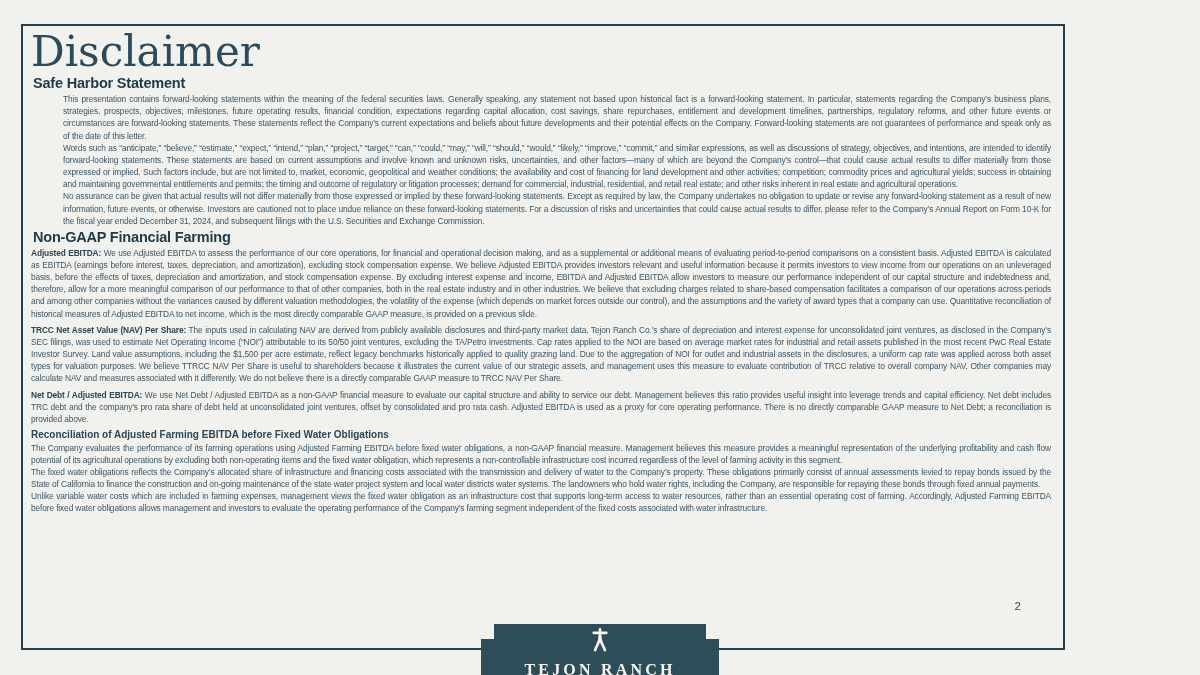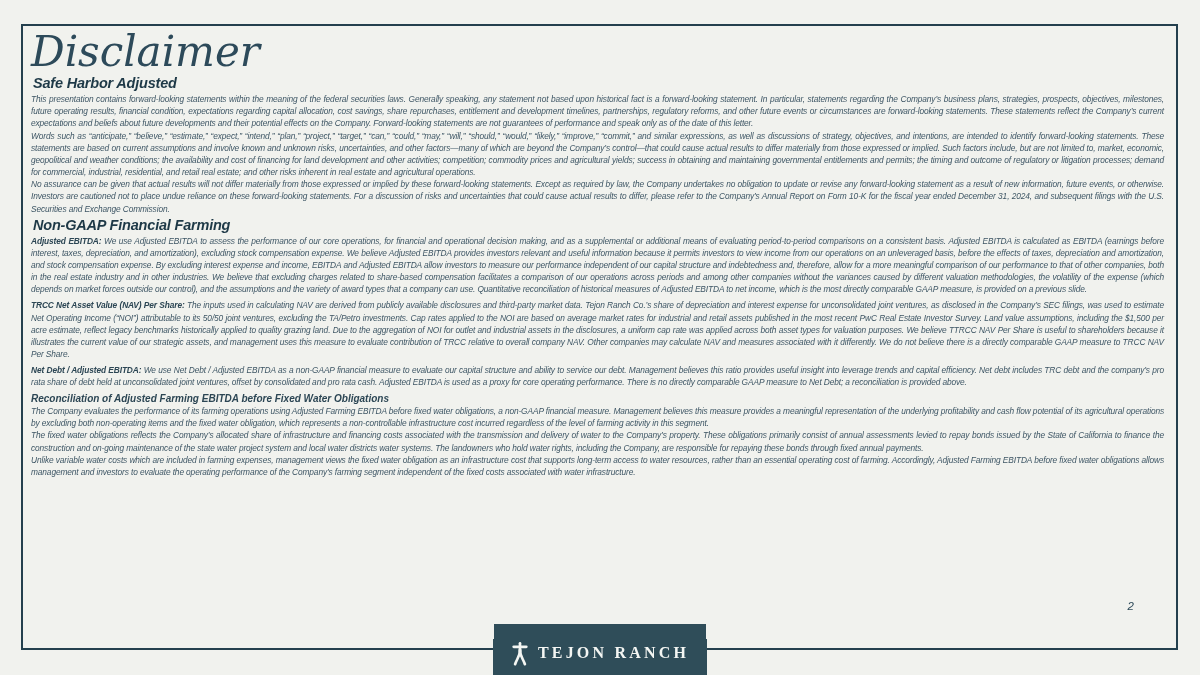--- a/index.html
+++ b/index.html
@@ -7,24 +7,23 @@
   body {
     width: 1200px; height: 675px;
     background: #f1f2ee;
     font-family: "Liberation Sans", sans-serif;
     position: relative;
     overflow: hidden;
   }
   .frame {
     position: absolute;
     left: 21px; top: 24px;
-    width: 1157px; height: 626px;
+    width: 1044px; height: 626px;
     border: 2px solid #24404e;
     background: transparent;
-    font-style: italic;
   }
   .content {
     position: absolute;
     left: 0; top: 0; right: 0; bottom: 0;
     padding: 2px 12px 0 7px;
     overflow: hidden;
   }
   .slide-title {
     font-family: "DejaVu Serif", "Liberation Serif", serif;
     font-weight: 400;
@@ -42,21 +41,21 @@
   }
   .body-text, .para {
     font-size: 8.35px;
     line-height: 12.15px;
     letter-spacing: -0.12px;
     color: #3e5665;
     text-align: justify;
     margin: 0 0 0 1px;
   }
   .para { margin-bottom: 0; }
-  .para-group { margin-bottom: 2px; }
+  .para-group { margin-bottom: 2px; margin-left: 32px; }
   .ng-item { margin-bottom: 4px; }
   .lead {
     font-weight: bold;
     color: #2c4654;
   }
   .sub-heading {
     font-size: 10px;
     font-weight: bold;
     color: #2c4654;
     line-height: 12.5px;
@@ -73,47 +72,48 @@
     left: 50%; bottom: 0;
     transform: translateX(-50%);
     z-index: 5;
   }
   .logo-top {
     width: 212px; height: 15px;
     background: #2f4d59;
     margin: 0 auto;
   }
   .logo-main {
-    width: 214px; height: 36px;
+    width: 238px; height: 36px;
     background: #2f4d59;
     display: flex;
     align-items: center;
     justify-content: center;
     gap: 9px;
     padding-bottom: 8px;
+    flex-direction: column;
   }
   .logo-text {
     font-family: "Liberation Serif", "DejaVu Serif", serif;
     font-weight: bold;
     font-size: 16px;
     letter-spacing: 3.2px;
     color: #f4f6f3;
     white-space: nowrap;
   }
   .brand-icon svg { display: block; }
 </style>
 </head>
 <body>
 
 <div class="frame">
   <div class="content">
 
     <h1 class="slide-title">Disclaimer</h1>
 
-    <h2 class="section-heading">Safe Harbor Adjusted</h2>
+    <h2 class="section-heading">Safe Harbor Statement</h2>
     <div class="para-group">
       <p class="para">This presentation contains forward-looking statements within the meaning of the federal securities laws. Generally speaking, any statement not based upon historical fact is a forward-looking statement. In particular, statements regarding the Company’s business plans, strategies, prospects, objectives, milestones, future operating results, financial condition, expectations regarding capital allocation, cost savings, share repurchases, entitlement and development timelines, partnerships, regulatory reforms, and other future events or circumstances are forward-looking statements. These statements reflect the Company’s current expectations and beliefs about future developments and their potential effects on the Company. Forward-looking statements are not guarantees of performance and speak only as of the date of this letter.</p>
       <p class="para">Words such as “anticipate,” “believe,” “estimate,” “expect,” “intend,” “plan,” “project,” “target,” “can,” “could,” “may,” “will,” “should,” “would,” “likely,” “improve,” “commit,” and similar expressions, as well as discussions of strategy, objectives, and intentions, are intended to identify forward-looking statements. These statements are based on current assumptions and involve known and unknown risks, uncertainties, and other factors—many of which are beyond the Company’s control—that could cause actual results to differ materially from those expressed or implied. Such factors include, but are not limited to, market, economic, geopolitical and weather conditions; the availability and cost of financing for land development and other activities; competition; commodity prices and agricultural yields; success in obtaining and maintaining governmental entitlements and permits; the timing and outcome of regulatory or litigation processes; demand for commercial, industrial, residential, and retail real estate; and other risks inherent in real estate and agricultural operations.</p>
       <p class="para">No assurance can be given that actual results will not differ materially from those expressed or implied by these forward-looking statements. Except as required by law, the Company undertakes no obligation to update or revise any forward-looking statement as a result of new information, future events, or otherwise. Investors are cautioned not to place undue reliance on these forward-looking statements. For a discussion of risks and uncertainties that could cause actual results to differ, please refer to the Company’s Annual Report on Form 10-K for the fiscal year ended December 31, 2024, and subsequent filings with the U.S. Securities and Exchange Commission.</p>
     </div>
 
     <h2 class="section-heading">Non-GAAP Financial Farming</h2>
     <div>
       <p class="para ng-item"><span class="lead">Adjusted EBITDA:</span> <span>We use Adjusted EBITDA to assess the performance of our core operations, for financial and operational decision making, and as a supplemental or additional means of evaluating period-to-period comparisons on a consistent basis. Adjusted EBITDA is calculated as EBITDA (earnings before interest, taxes, depreciation, and amortization), excluding stock compensation expense. We believe Adjusted EBITDA provides investors relevant and useful information because it permits investors to view income from our operations on an unleveraged basis, before the effects of taxes, depreciation and amortization, and stock compensation expense. By excluding interest expense and income, EBITDA and Adjusted EBITDA allow investors to measure our performance independent of our capital structure and indebtedness and, therefore, allow for a more meaningful comparison of our performance to that of other companies, both in the real estate industry and in other industries. We believe that excluding charges related to share-based compensation facilitates a comparison of our operations across periods and among other companies without the variances caused by different valuation methodologies, the volatility of the expense (which depends on market forces outside our control), and the assumptions and the variety of award types that a company can use. Quantitative reconciliation of historical measures of Adjusted EBITDA to net income, which is the most directly comparable GAAP measure, is provided on a previous slide.</span></p>
       <p class="para ng-item"><span class="lead">TRCC Net Asset Value (NAV) Per Share:</span> <span>The inputs used in calculating NAV are derived from publicly available disclosures and third-party market data. Tejon Ranch Co.’s share of depreciation and interest expense for unconsolidated joint ventures, as disclosed in the Company’s SEC filings, was used to estimate Net Operating Income (“NOI”) attributable to its 50/50 joint ventures, excluding the TA/Petro investments. Cap rates applied to the NOI are based on average market rates for industrial and retail assets published in the most recent PwC Real Estate Investor Survey. Land value assumptions, including the $1,500 per acre estimate, reflect legacy benchmarks historically applied to quality grazing land. Due to the aggregation of NOI for outlet and industrial assets in the disclosures, a uniform cap rate was applied across both asset types for valuation purposes. We believe TTRCC NAV Per Share is useful to shareholders because it illustrates the current value of our strategic assets, and management uses this measure to evaluate contribution of TRCC relative to overall company NAV. Other companies may calculate NAV and measures associated with it differently. We do not believe there is a directly comparable GAAP measure to TRCC NAV Per Share.</span></p>

